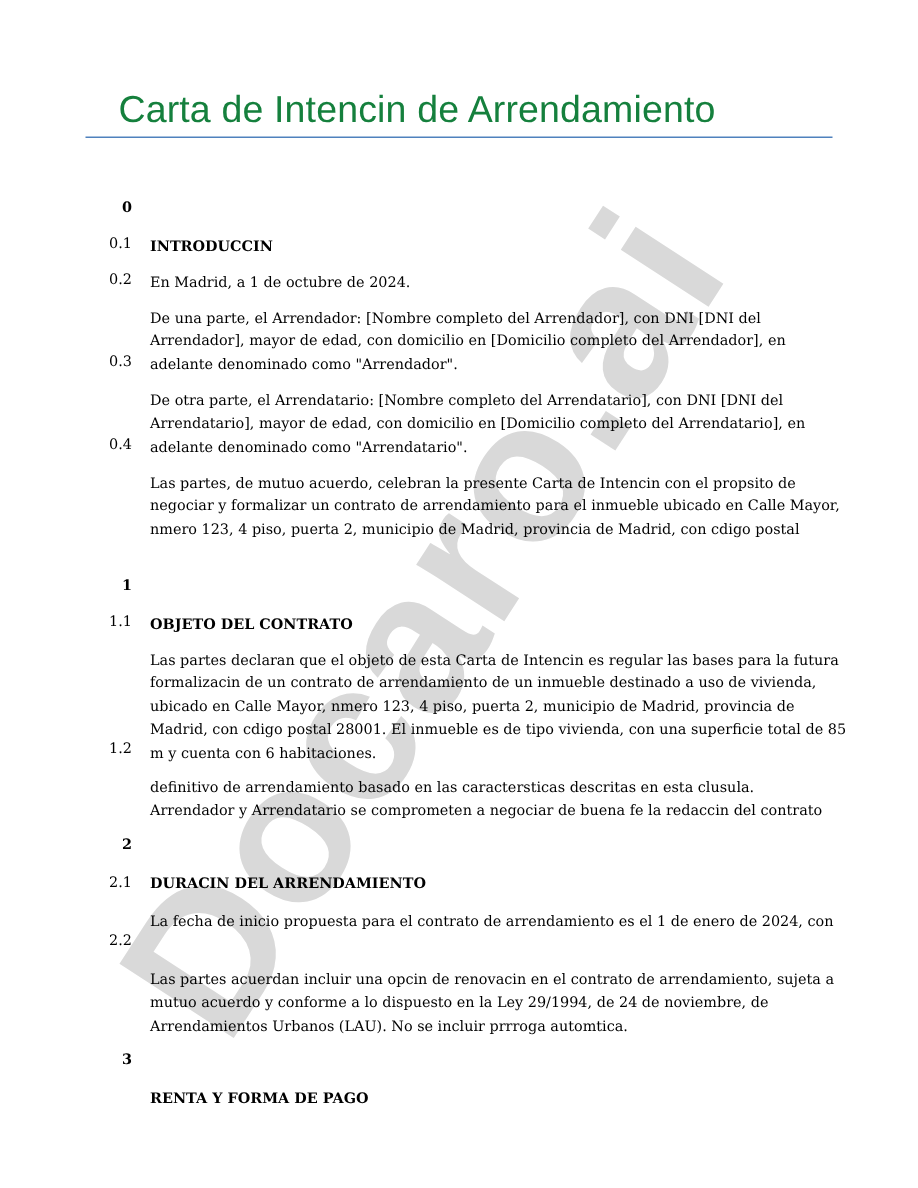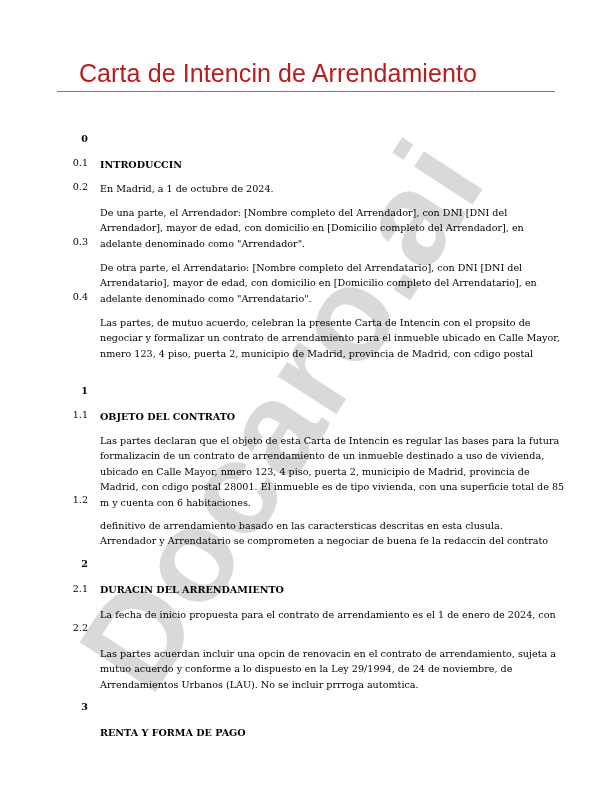--- a/index.html
+++ b/index.html
@@ -1,20 +1,20 @@
 <!DOCTYPE html>
 <html><head>
   <meta charset="utf-8">
   <style>
     html, body { margin: 0; padding: 0; background: #ffffff; }
     body { width: 612px; height: 792px; position: relative; overflow: hidden; }
     .page { position: absolute; left: 0; top: 0; width: 612px; height: 792px; background: #fff; }
     .title {
       position: absolute; left: 0; top: 57px; width: 556px; text-align: center;
-      font-family: "Liberation Sans", sans-serif; font-size: 25px; color: #b91c1c;
+      font-family: "Liberation Sans", sans-serif; font-size: 25px; color: #15803d;
       line-height: 32px; letter-spacing: 0.1px;
     }
     .rule {
       position: absolute; left: 57px; top: 91px; width: 498px; height: 0;
       border-top: 1.6px solid #4f81bd;
     }
     .watermark {
       position: absolute; left: 0; top: 0; width: 612px; height: 792px;
       pointer-events: none; z-index: 0;
     }

